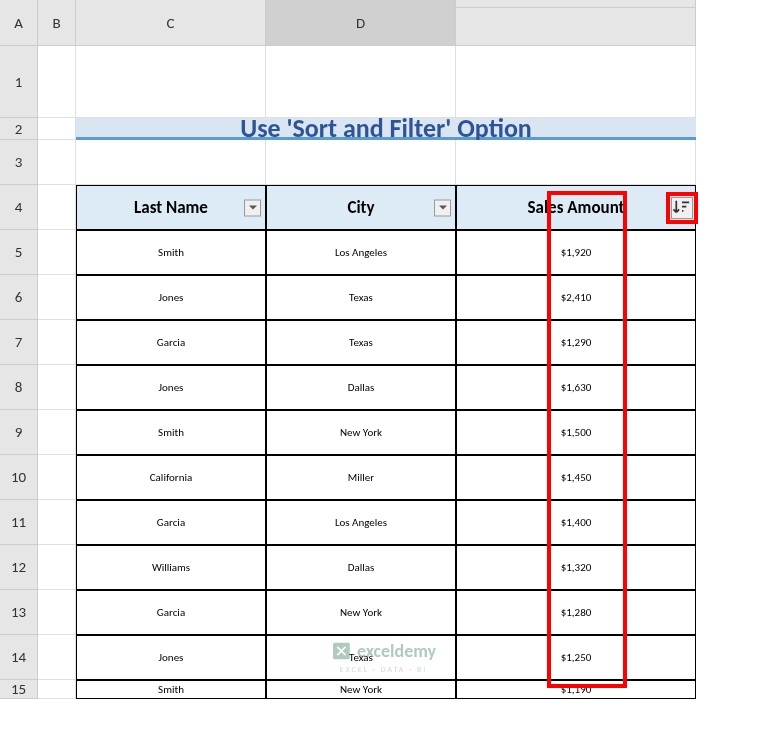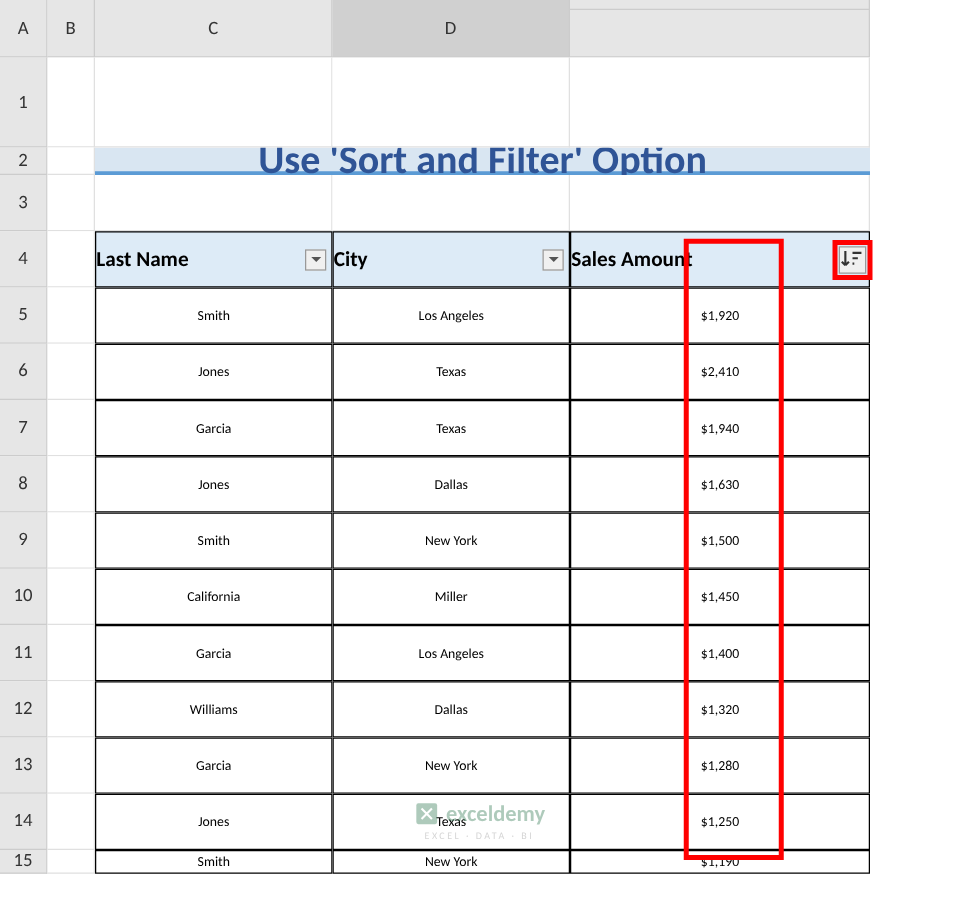--- a/index.html
+++ b/index.html
@@ -58,35 +58,35 @@
       color: #000;
       position: relative;
     }
     .title-cell {
       grid-column: 3 / 6;
       background: #d9e6f2;
       border-bottom: 3px solid #5b9bd5;
       display: flex;
       align-items: center;
       justify-content: center;
-      font-size: 32px;
+      font-size: 26px;
       font-weight: bold;
       color: #2f5496;
     }
     .empty-cell {
       background: #ffffff;
     }
     .table-header {
       background: #ddebf7;
       border: 1px solid #000;
       font-weight: bold;
       font-size: 17px;
       display: flex;
       align-items: center;
-      justify-content: flex-start;
+      justify-content: center;
       position: relative;
     }
     .table-cell {
       border: 1px solid #000;
       display: flex;
       align-items: center;
       justify-content: center;
       font-size: 11px;
       background: #fff;
     }
@@ -278,21 +278,21 @@
       <span>7</span>
     </div>
   <div class="cell empty-cell"></div>
   <div class="table-cell">
       <span>Garcia</span>
     </div>
   <div class="table-cell">
       <span>Texas</span>
     </div>
   <div class="table-cell">
-      <span>$1,940</span>
+      <span>$1,290</span>
     </div>
 
   <div class="row-header">
       <span>8</span>
     </div>
   <div class="cell empty-cell"></div>
   <div class="table-cell">
       <span>Jones</span>
     </div>
   <div class="table-cell">

